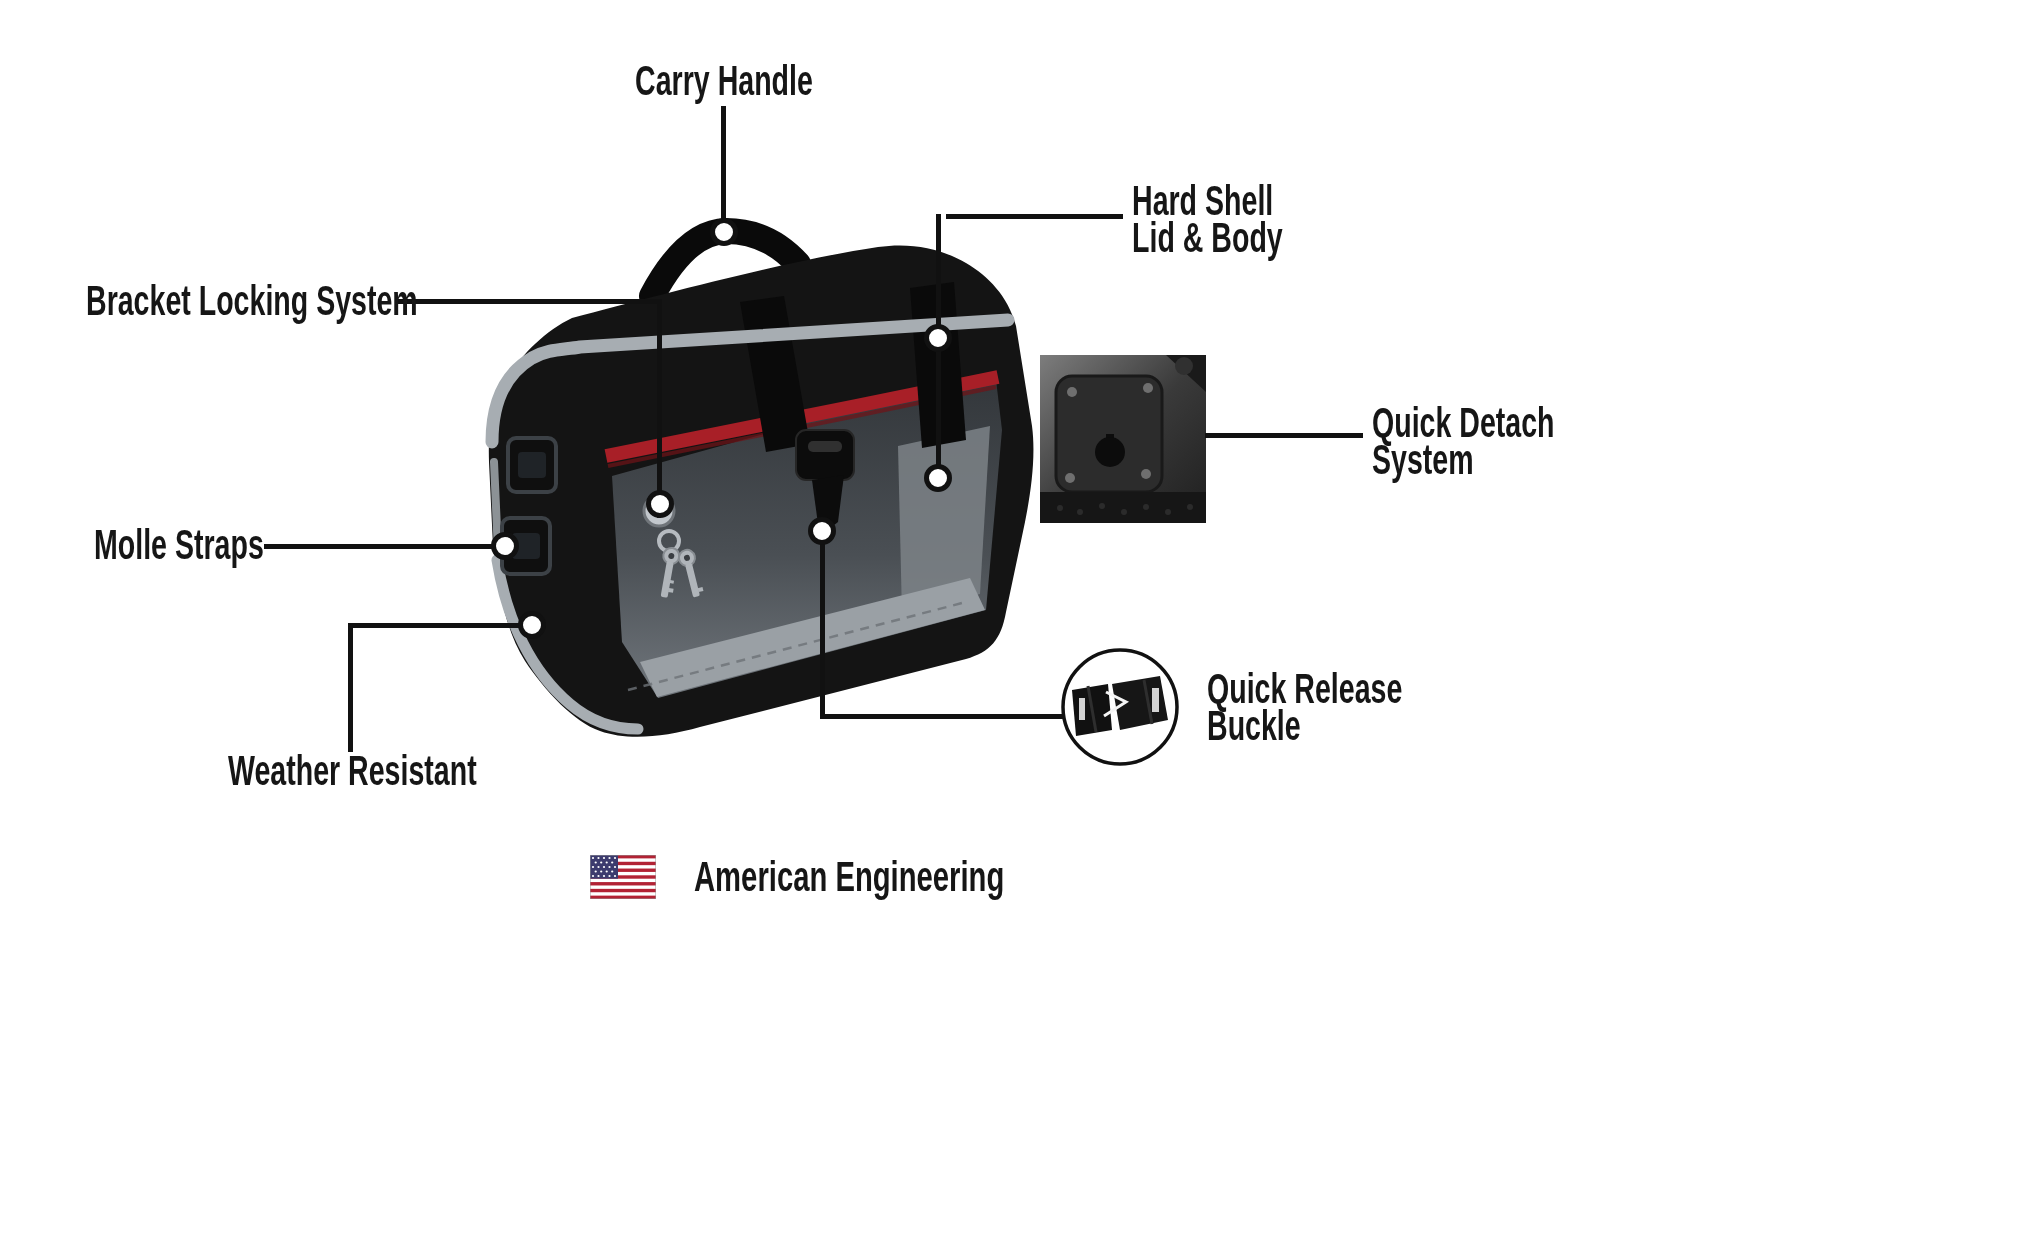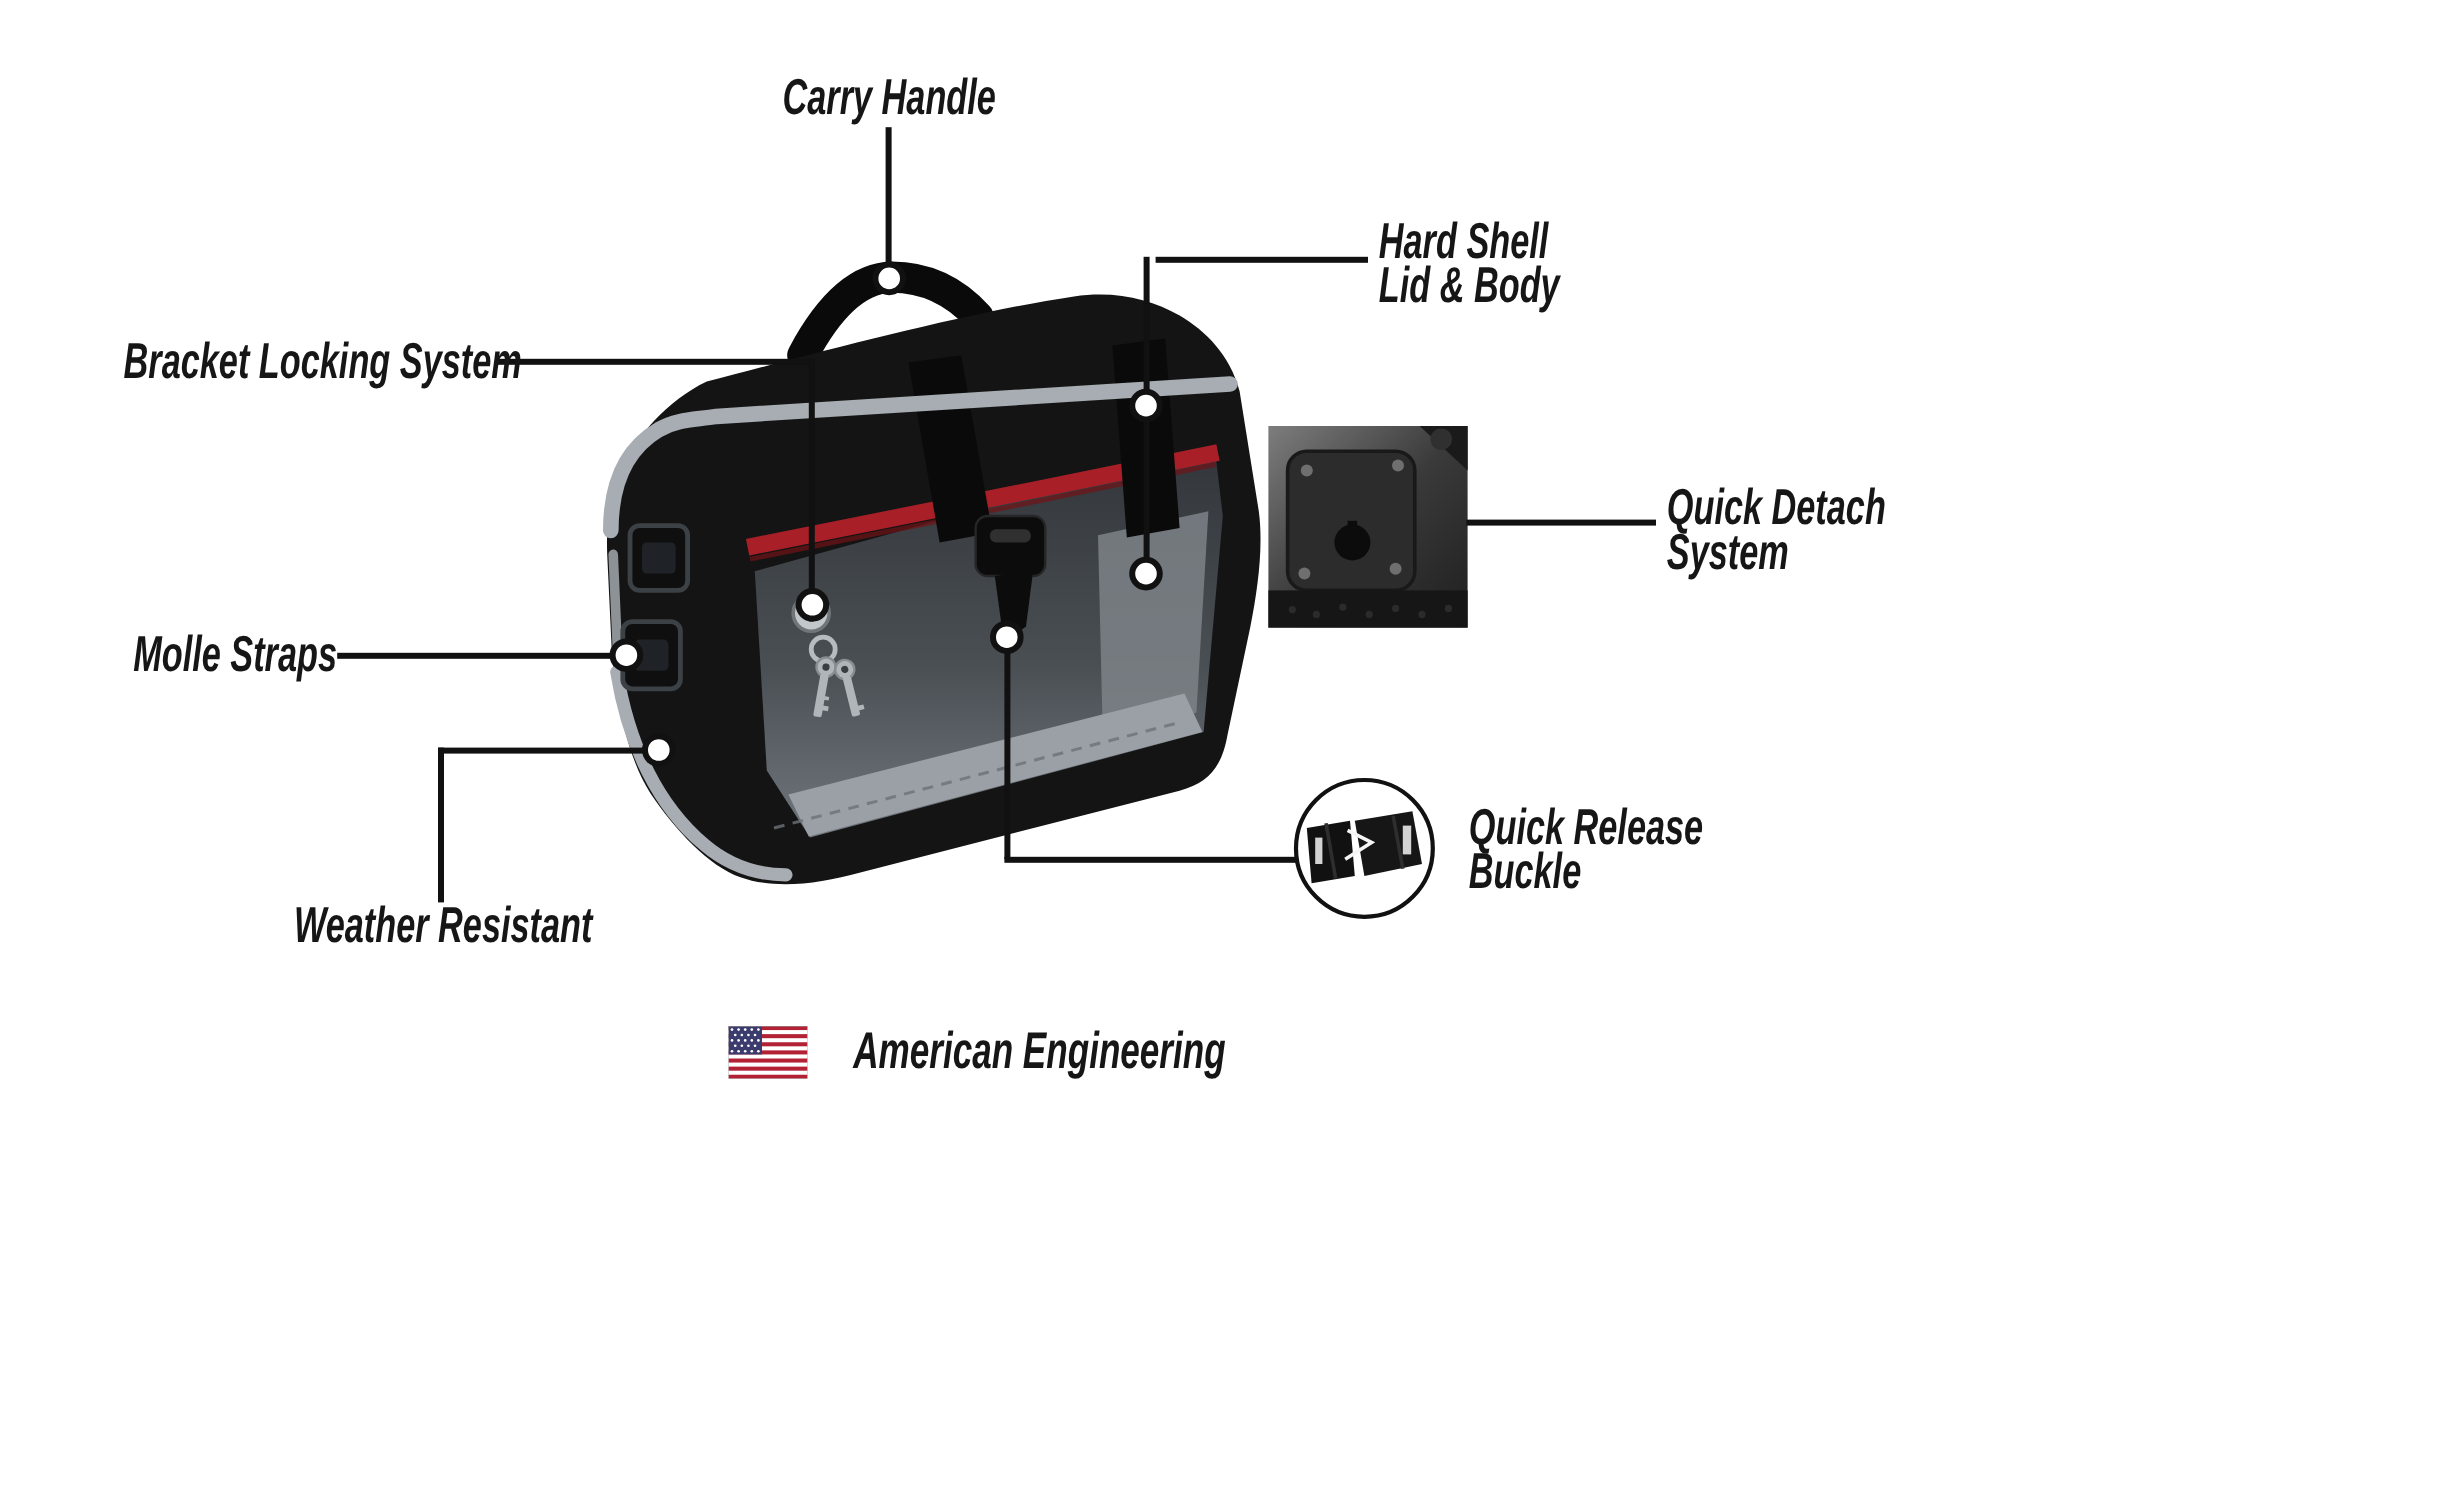--- a/index.html
+++ b/index.html
@@ -3,21 +3,21 @@
 <meta charset="utf-8">
 <style>
   html,body{margin:0;padding:0;}
   body{
     width:2044px;height:1248px;
     background:#ffffff;
     font-family:"Liberation Sans",sans-serif;
     overflow:hidden;
     position:relative;
   }
-  .stage{position:absolute;left:17px;top:0;width:1620px;height:1248px;font-style:italic;}
+  .stage{position:absolute;left:0;top:0;width:1620px;height:1248px;}
   .art{position:absolute;left:0;top:0;z-index:1;}
   .line{position:absolute;background:#111;z-index:2;}
   .dot{
     position:absolute;width:18px;height:18px;
     border:5px solid #111;border-radius:50%;
     background:#fff;z-index:3;box-sizing:content-box;
   }
   .label{
     position:absolute;z-index:4;
     font-weight:bold;font-size:42px;line-height:37px;

